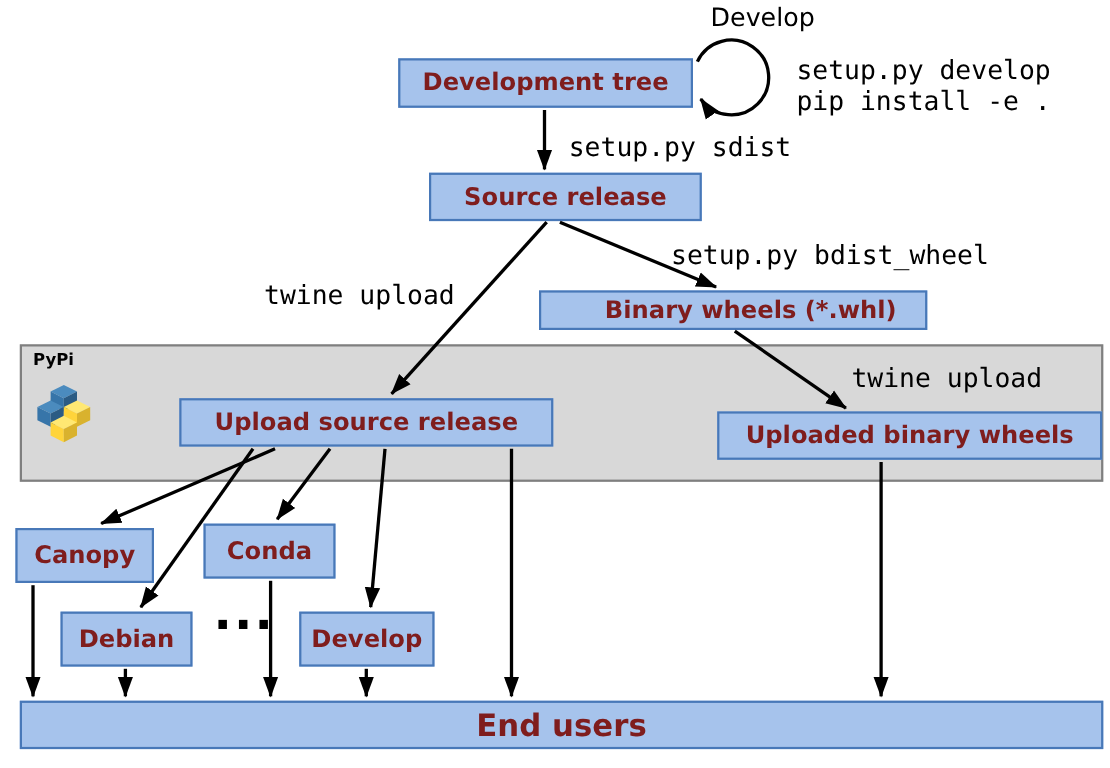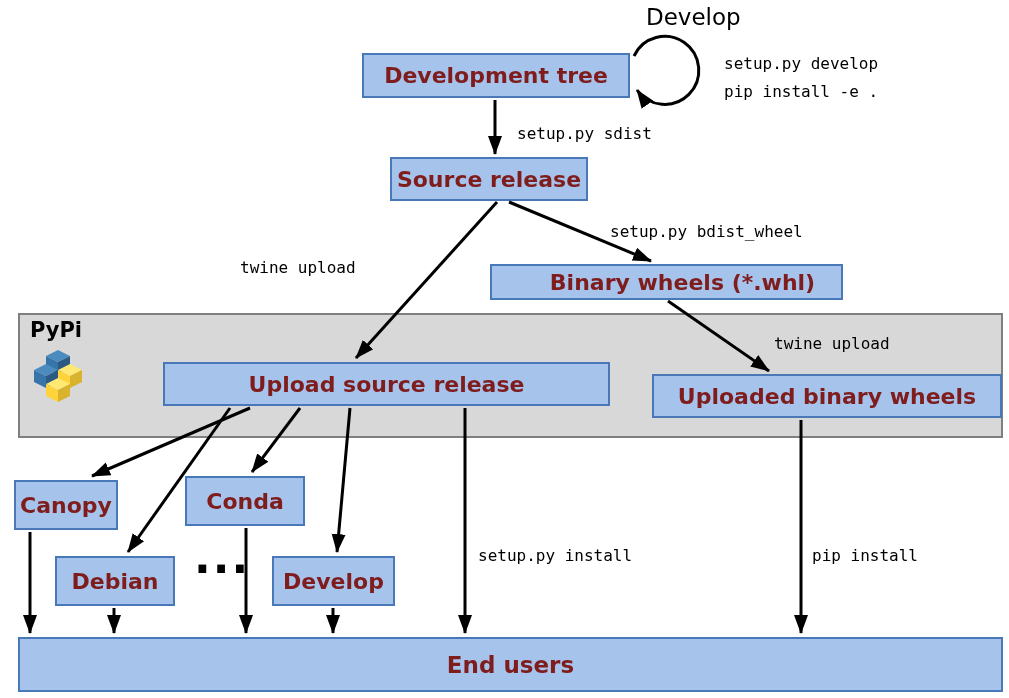--- a/index.html
+++ b/index.html
@@ -44,25 +44,25 @@
     fill: none;
   }
   .lbl {
     position: absolute;
     color: #000;
     z-index: 4;
     white-space: pre;
   }
   .mono {
     font-family: "DejaVu Sans Mono", monospace;
-    font-size: 16px;
+    font-size: 24px;
     line-height: 28px;
   }
   .sans { font-size: 23px; }
-  .band-label { font-weight: bold; font-size: 21px; }
+  .band-label { font-weight: bold; font-size: 15px; }
   .dots {
     font-weight: bold;
     font-size: 44px;
     letter-spacing: 2px;
     line-height: 48px;
   }
   .pypi-logo { position: absolute; left: 30px; top: 344px; z-index: 2; }
   .c-bt { fill: #4b8bbe; }
   .c-bl { fill: var(--pypi_blue, #3775a9); }
   .c-br { fill: #2b5b84; }
@@ -92,39 +92,39 @@
     <polygon class="c-yl" points="28,26 40,32 40,44 28,38"></polygon>
     <polygon class="c-yr" points="52,26 40,32 40,44 52,38"></polygon>
 
     <polygon class="c-yt" points="16,40 28,34 40,40 28,46"></polygon>
     <polygon class="c-yl" points="16,40 28,46 28,58 16,52"></polygon>
     <polygon class="c-yr" points="40,40 28,46 28,58 40,52"></polygon>
   </svg>
 
   <div class="box" style="left:362px; top:53px; width:268px; height:45px;">Development tree</div>
 
-  <div class="box" style="left:390px; top:157px; width:198px; height:44px;">Source release</div>
+  <div class="box" style="left:390px; top:157px; width:248px; height:44px;">Source release</div>
 
   <div class="box" style="left:490px; top:264px; width:353px; height:36px;padding-left:32px;">Binary wheels (*.whl)</div>
 
-  <div class="box" style="left:163px; top:362px; width:447px; height:44px;">Upload source release</div>
+  <div class="box" style="left:163px; top:362px; width:340px; height:44px;">Upload source release</div>
 
   <div class="box" style="left:652px; top:374px; width:350px; height:44px;">Uploaded binary wheels</div>
 
-  <div class="box" style="left:14px; top:480px; width:104px; height:50px;">Canopy</div>
+  <div class="box" style="left:14px; top:480px; width:126px; height:50px;">Canopy</div>
 
   <div class="box" style="left:185px; top:476px; width:120px; height:50px;">Conda</div>
 
   <div class="box" style="left:55px; top:556px; width:120px; height:50px;">Debian</div>
 
   <div class="box" style="left:272px; top:556px; width:123px; height:50px;">Develop</div>
 
   <div class="lbl dots" style="left:194px; top:534px;">...</div>
 
-  <div class="box" style="left:18px; top:637px; width:985px; height:55px; font-size:23px;">End users</div>
+  <div class="box" style="left:18px; top:637px; width:985px; height:44px; font-size:28px;">End users</div>
 
   <svg class="arrows" width="1009" height="698" viewBox="0 0 1009 698">
     <defs>
       <marker id="ah" markerWidth="20" markerHeight="16" refX="18" refY="8" orient="auto" markerUnits="userSpaceOnUse">
         <path d="M0,1 L19,8 L0,15 Z" fill="#000"></path>
       </marker>
     </defs>
 
     <path class="edge" d="M 634,56 A 34,34 0 1 1 637,90" marker-end="url(#ah)"></path>
 
@@ -163,17 +163,15 @@
 pip install -e .</div>
 
   <div class="lbl mono" style="left:517px; top:120px;">setup.py sdist</div>
 
   <div class="lbl mono" style="left:240px; top:254px;">twine upload</div>
 
   <div class="lbl mono" style="left:610px; top:218px;">setup.py bdist_wheel</div>
 
   <div class="lbl mono" style="left:774px; top:330px;">twine upload</div>
 
-  <div class="lbl mono" style="left:478px; top:542px;">setup.py install</div>
 
-  <div class="lbl mono" style="left:812px; top:542px;">pip install</div>
 
 </div>
 
 </body></html>

